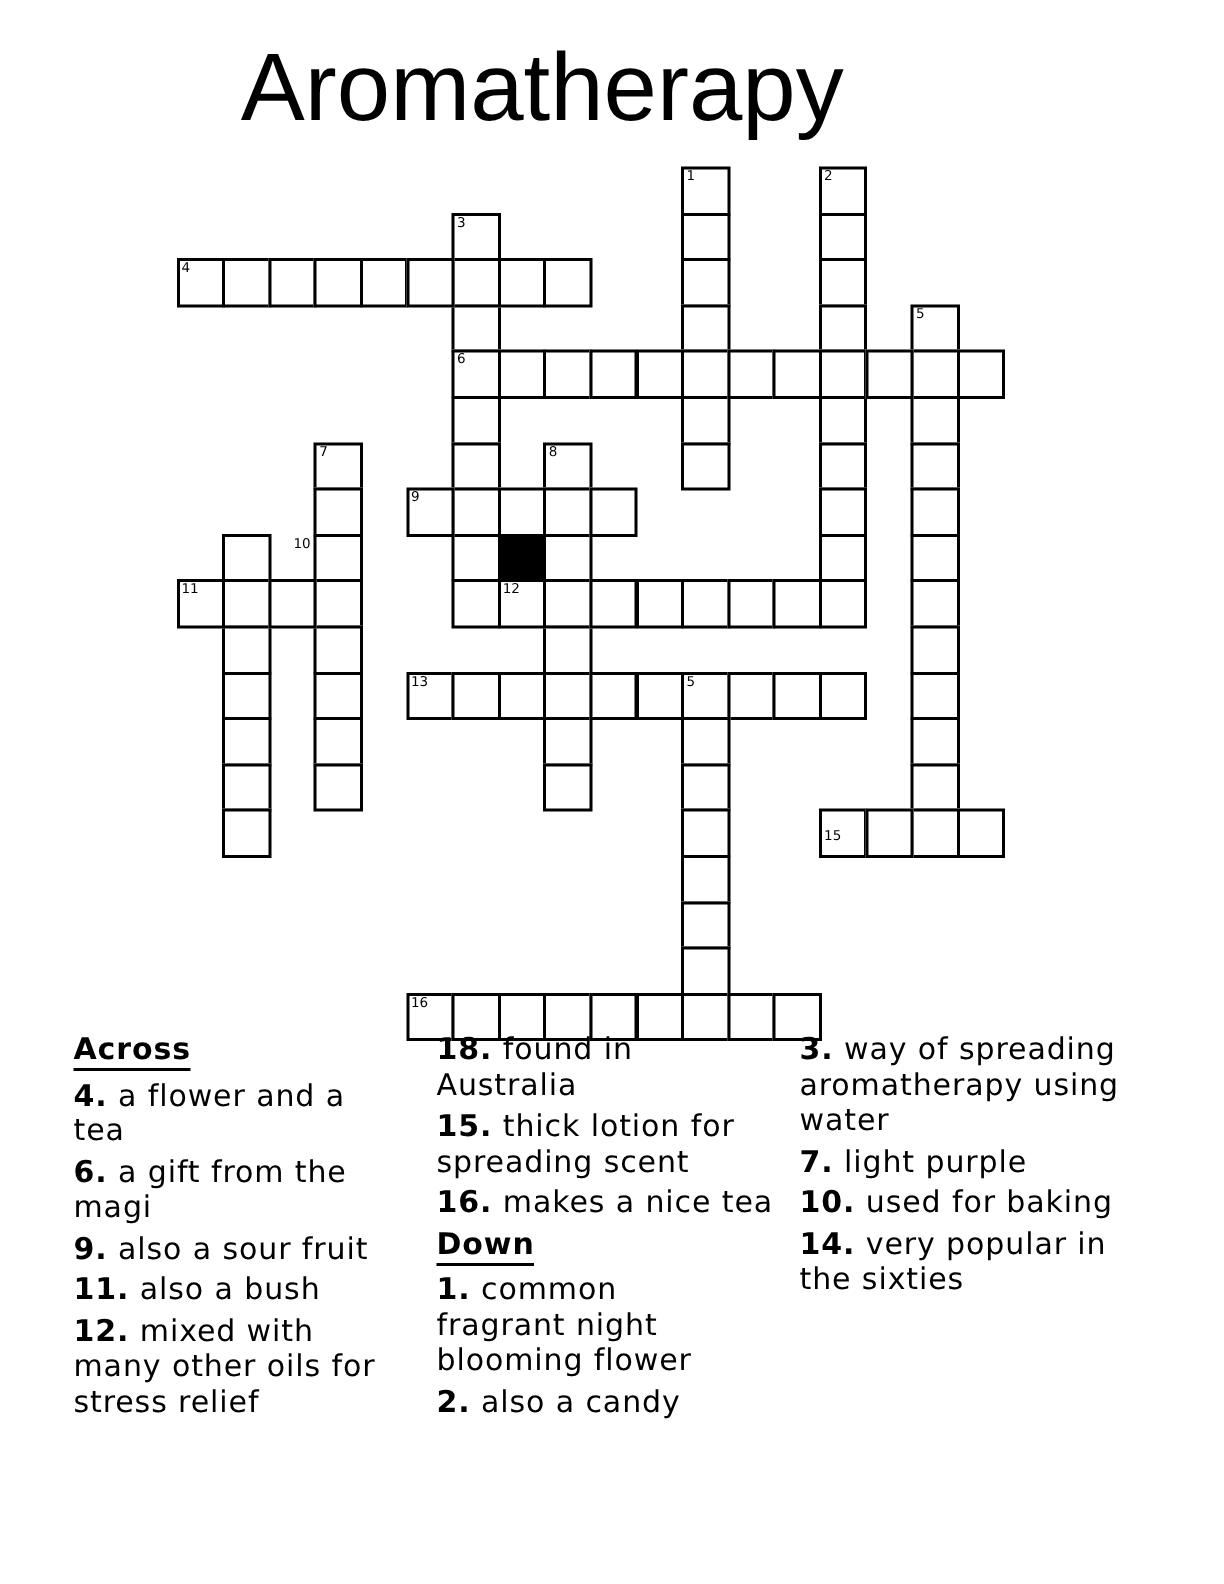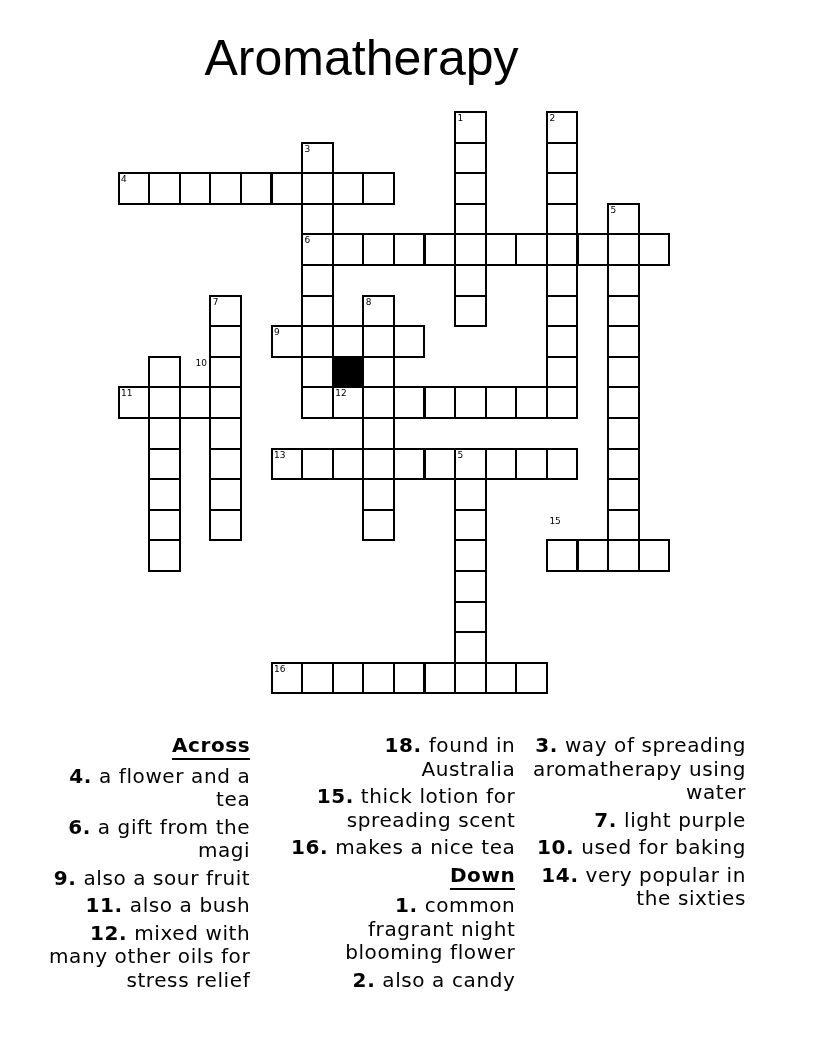--- a/index.html
+++ b/index.html
@@ -1,27 +1,27 @@
 <!DOCTYPE html>
 <html><head>
 <meta charset="utf-8">
 <style>
   html,body{margin:0;padding:0;background:#ffffff;}
   .page{position:relative;width:816px;height:1056px;background:#ffffff;overflow:hidden;
         font-family:"DejaVu Sans",sans-serif;color:#000;}
   .title{position:absolute;top:28px;left:0;width:723px;margin:0;text-align:center;
-         font-family:"Liberation Sans",sans-serif;font-weight:400;font-size:50px;line-height:60px;}
+         font-family:"Liberation Sans",sans-serif;font-weight:400;font-size:64px;line-height:60px;}
   .grid{position:absolute;left:117.5px;top:111px;}
   .cell{position:absolute;width:32.6px;height:32.6px;box-sizing:border-box;
         border:2px solid #000;background:#fff;}
   .cell.block{background:#000;}
   .gridnum{position:absolute;z-index:3;font-size:9px;line-height:9px;letter-spacing:0;
         font-family:"DejaVu Sans",sans-serif;color:#000;}
-  .cluecol{position:absolute;top:734px;font-size:20px;line-height:23.5px;letter-spacing:0.6px;
-        white-space:nowrap;color:#000;text-align:right;}
+  .cluecol{position:absolute;top:688px;font-size:20px;line-height:23.5px;letter-spacing:0.6px;
+        white-space:nowrap;color:#000;}
   .col-0{left:49px;}  .col-1{left:291px;}  .col-2{left:533px;}
   .clue{margin:0 0 4px 0;}
   .cnum{font-weight:bold;}
   .heading{margin:0 0 7px 0;font-weight:bold;}
   .heading .hd{border-bottom:2px solid #000;padding-bottom:1px;}
 </style>
 </head>
 <body>
 
 <div class="page">
@@ -150,21 +150,21 @@
       <span class="gridnum" style="left: 493.1px; top: 94.8px;">5</span>
       <span class="gridnum" style="left: 187.1px; top: 125.4px;">6</span>
       <span class="gridnum" style="left: 95.3px; top: 186.6px;">7</span>
       <span class="gridnum" style="left: 248.3px; top: 186.6px;">8</span>
       <span class="gridnum" style="left: 156.5px; top: 217.2px;">9</span>
       <span class="gridnum" style="left: 34.1px; top: 247.8px; margin-left: 44px;">10</span>
       <span class="gridnum" style="left: 3.5px; top: 278.4px;">11</span>
       <span class="gridnum" style="left: 217.7px; top: 278.4px;">12</span>
       <span class="gridnum" style="left: 156.5px; top: 339.6px;">13</span>
       <span class="gridnum" style="left: 340.1px; top: 339.6px;">5</span>
-      <span class="gridnum" style="left: 431.9px; top: 406px;">15</span>
+      <span class="gridnum" style="left: 431.9px; top: 443px;">15</span>
       <span class="gridnum" style="left: 156.5px; top: 553.8px; text-align: center;">16</span>
     </div>
   <div id="clues">
     <div class="cluecol col-0">
         <div class="heading"><span class="hd">Across</span></div>
         <div class="clue"><span class="cnum">4.</span> a flower and a<br>tea</div>
         <div class="clue"><span class="cnum">6.</span> a gift from the<br>magi</div>
         <div class="clue"><span class="cnum">9.</span> also a sour fruit</div>
         <div class="clue"><span class="cnum">11.</span> also a bush</div>
         <div class="clue"><span class="cnum">12.</span> mixed with<br>many other oils for<br>stress relief</div>

